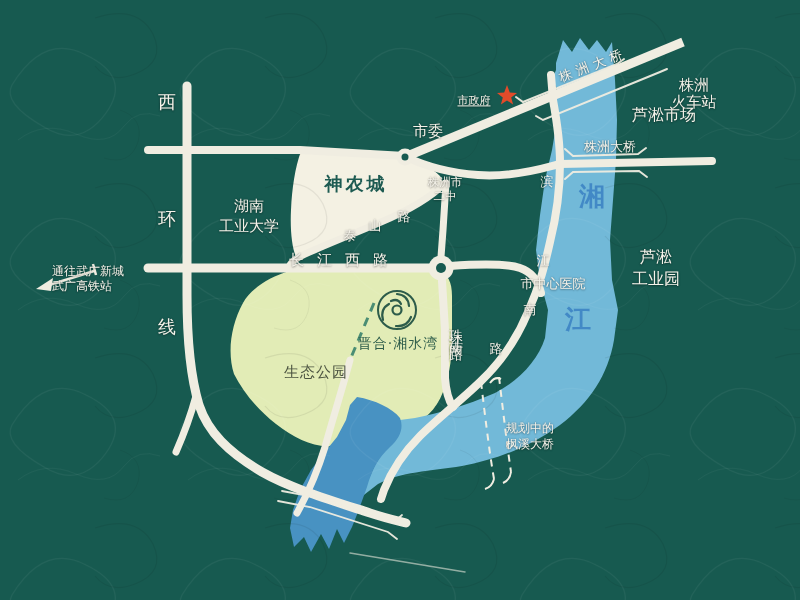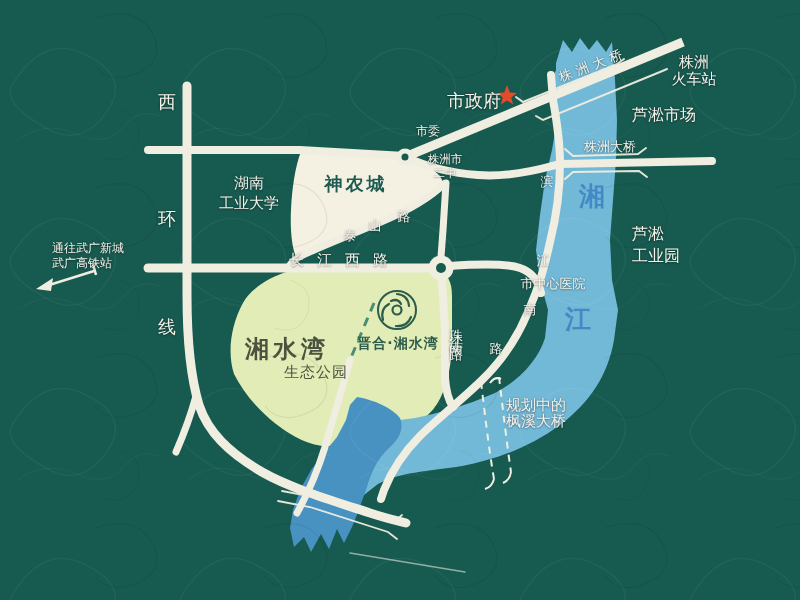--- a/index.html
+++ b/index.html
@@ -1,59 +1,59 @@
 <!DOCTYPE html>
 <html style="--bg: #175a50; --road: #f0ede1; --river: #72b9d8; --channel: #4892c2; --park: #e2ecb6; --block: #f4f1e3; --label_dark: #1d5b52; --label_olive: #4b5340; --brand_green: #2d5c4a; --river_text: #3f86c5; --star: #e34b2a; --text_light: #f5f3ea; --dash_green: #4a8d74;"><head>
 <meta charset="utf-8">
 <style>
   html,body{margin:0;padding:0;background:#222;}
   #stage{position:relative;width:800px;height:600px;overflow:hidden;
          font-family:"DejaVu Sans",sans-serif;background:var(--bg);}
   #stage svg{position:absolute;left:0;top:0;}
   .lbl{position:absolute;color:var(--text_light);white-space:nowrap;
        text-shadow:0 0 2px rgba(0,0,0,.38),0 1px 2px rgba(0,0,0,.25);line-height:1.2;}
-  .ml{white-space:pre-line;}
+  .ml{white-space:pre-line;margin-top:23px;}
   .ctr{transform:translate(-50%,-50%);}
   .dark{color:var(--label_dark);text-shadow:none;font-weight:bold;}
   .olive{color:var(--label_olive);text-shadow:none;font-weight:bold;}
-  .brand{color:var(--brand_green);text-shadow:none;font-weight:bold;}
+  .brand{color:var(--brand_green);text-shadow:none;font-weight:normal;}
   .riverchar{color:var(--river_text);text-shadow:none;font-weight:bold;opacity:.92;}
 
   [data-name="label-west-ring-1"]{left:167px;top:102px;font-size:18px;}
   [data-name="label-west-ring-2"]{left:167px;top:219px;font-size:18px;}
   [data-name="label-west-ring-3"]{left:167px;top:327px;font-size:18px;}
   [data-name="label-hunan-university"]{left:249px;top:195px;font-size:15px;text-align:center;line-height:20px;font-family:Liberation Mono, monospace;}
   [data-name="label-shennong-city"]{left:356px;top:184px;font-size:18px;letter-spacing:3px;}
   [data-name="label-to-wuguang"]{left:52px;top:241px;font-size:12px;line-height:15px;transform:none;}
   [data-name="label-changjiang-west-road"]{left:289px;top:251px;font-size:15px;letter-spacing:13px;transform:none;}
   [data-name="label-taishan-1"]{left:350px;top:236px;font-size:13px;}
   [data-name="label-taishan-2"]{left:375px;top:226px;font-size:13px;}
   [data-name="label-taishan-3"]{left:404px;top:217px;font-size:13px;}
-  [data-name="label-city-committee"]{left:428px;top:131px;font-size:12px;}
-  [data-name="label-city-government"]{left:474px;top:101px;font-size:18px;}
+  [data-name="label-city-committee"]{left:428px;top:131px;font-size:15px;}
+  [data-name="label-city-government"]{left:474px;top:101px;font-size:11px;text-decoration:underline;}
   [data-name="label-no2-school"]{left:445px;top:166px;font-size:11.5px;text-align:center;line-height:14px;}
   [data-name="label-zhuzhou-bridge"]{left:593px;top:65px;font-size:13px;letter-spacing:5px;
       transform:translate(-50%,-50%) rotate(-21deg);}
   [data-name="label-zhuzhou-station"]{left:694px;top:71px;font-size:15px;text-align:center;line-height:17px;}
   [data-name="label-lusong-market"]{left:664px;top:115px;font-size:16px;text-align:right;}
   [data-name="label-tianyuan-bridge"]{left:610px;top:147px;font-size:13px;}
   [data-name="label-river-char-xiang"]{left:592px;top:197px;font-size:26px;}
   [data-name="label-river-char-jiang"]{left:578px;top:320px;font-size:26px;}
-  [data-name="label-lusong-industrial"]{left:632px;top:223px;font-size:16px;line-height:22px;transform:none;}
+  [data-name="label-lusong-industrial"]{left:632px;top:223px;font-size:16px;line-height:22px;transform:none;text-align:center;}
   [data-name="label-binjiang-1"]{left:547px;top:182px;font-size:13px;}
   [data-name="label-binjiang-2"]{left:543px;top:261px;font-size:13px;}
   [data-name="label-binjiang-3"]{left:530px;top:310px;font-size:13px;}
   [data-name="label-binjiang-4"]{left:496px;top:349px;font-size:13px;}
   [data-name="label-hospital"]{left:553px;top:285px;font-size:13px;font-family:Liberation Mono, monospace;}
   [data-name="label-zhujiang-south-road"]{left:456px;top:330px;font-size:14px;letter-spacing:6px;
       writing-mode:vertical-rl;transform:translate(-50%,-50%);}
   [data-name="label-xiangshuiwan"]{left:287px;top:349px;font-size:24px;letter-spacing:4px;}
   [data-name="label-eco-park"]{left:316px;top:372px;font-size:15px;letter-spacing:1px;}
   [data-name="label-jinhe"]{left:398px;top:343px;font-size:14px;letter-spacing:1px;}
-  [data-name="label-planned-bridge"]{left:506px;top:397px;font-size:15px;line-height:16px;transform:none;}
+  [data-name="label-planned-bridge"]{left:506px;top:397px;font-size:12px;line-height:16px;transform:none;}
 </style>
 </head>
 <body>
 
 <div id="stage" data-name="location-map">
 
   <svg width="800" height="600" viewBox="0 0 800 600" data-name="map-canvas">
     <defs>
       <pattern id="contour" width="170" height="170" patternUnits="userSpaceOnUse">
         <path d="M12,85 q32,-52 74,-30 q46,22 20,58 q-26,36 -62,14 q-42,-24 -32,-42z" fill="none" stroke="#ffffff" stroke-opacity="0.05" stroke-width="1.2"></path>
@@ -199,19 +199,18 @@
 工业园</div>
 
   <div class="lbl ctr" data-name="label-binjiang-1">滨</div>
   <div class="lbl ctr" data-name="label-binjiang-2">江</div>
   <div class="lbl ctr" data-name="label-binjiang-3">南</div>
   <div class="lbl ctr" data-name="label-binjiang-4">路</div>
 
   <div class="lbl ctr" data-name="label-hospital">市中心医院</div>
   <div class="lbl" data-name="label-zhujiang-south-road">珠江南路</div>
 
-  <div class="lbl ctr olive" data-name="label-xiangshuiwan">湘水湾</div>
   <div class="lbl ctr olive" data-name="label-eco-park" style="font-weight:normal;">生态公园</div>
   <div class="lbl ctr brand" data-name="label-jinhe">晋合·湘水湾</div>
 
   <div class="lbl ml" data-name="label-planned-bridge">规划中的
 枫溪大桥</div>
 </div>
 
 </body></html>

